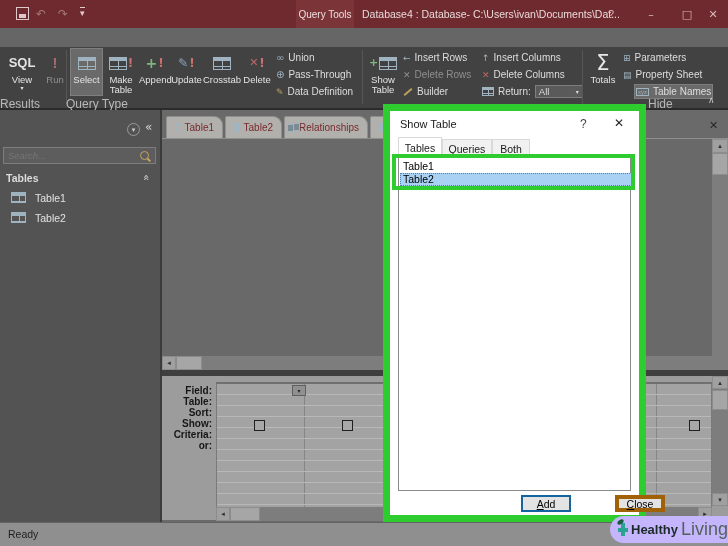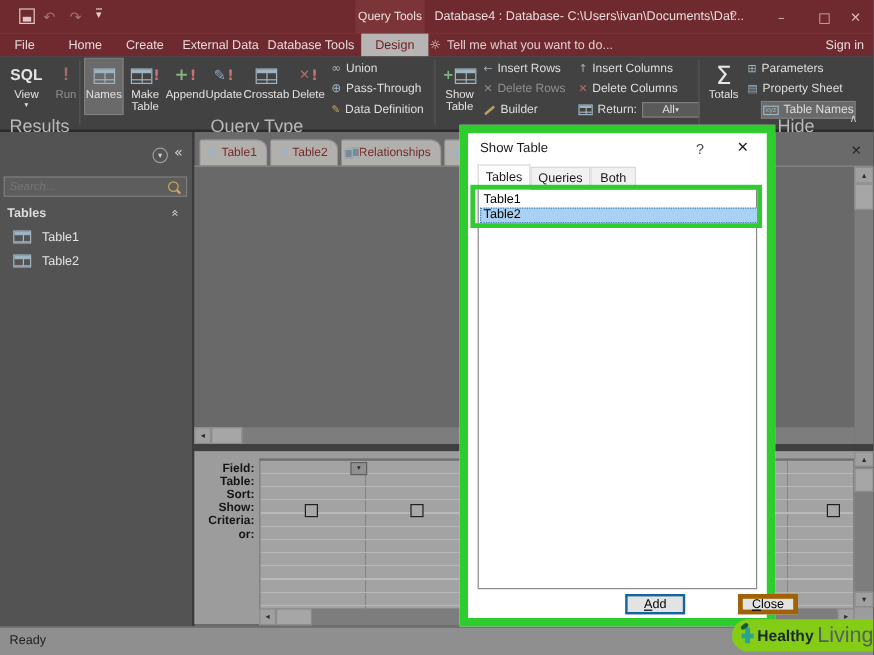--- a/index.html
+++ b/index.html
@@ -24,29 +24,29 @@
   .tabrow{left:0;top:28px;width:728px;height:19px;background:#6e2a2e;}
   .rtab{top:0;height:19px;display:flex;align-items:center;font-size:10.5px;color:#ead9da;padding:0 4px;}
   .rtab.active{background:#b7b5b3;color:#6f2327;}
   .tellme{left:358px;top:0;height:19px;display:flex;align-items:center;gap:5px;
     font-size:10.5px;color:#e2cccd;}
   .signin{left:688px;top:0;height:19px;display:flex;align-items:center;font-size:10.5px;color:#ead9da;}
 
   
   .ribbon{left:0;top:47px;width:728px;height:63px;background:#424242;border-bottom:2px solid #2b2b2b;box-sizing:border-box;}
   .rsep{top:3px;width:1px;height:54px;background:#565656;}
-  .rlabel{top:50px;font-size:15px;color:#b9b9b9;text-align:center;}
-  .rbtn{top:1px;height:48px;display:flex;flex-direction:column;align-items:center;
+  .rlabel{top:50px;font-size:12px;color:#b9b9b9;}
+  .rbtn{top:1px;height:48px;display:flex;flex-direction:column;
     color:#e3e3e3;font-size:9.5px;line-height:1.1;text-align:center;padding-top:4px;box-sizing:border-box;cursor:default;}
   .rbtn .ic{height:23px;display:flex;align-items:center;justify-content:center;gap:1px;}
   .sel{background:#6a6a6a;box-shadow:inset 0 0 0 1px #7e7e7e;}
   .srow{height:15px;display:flex;align-items:center;gap:4px;color:#dedede;font-size:10px;white-space:nowrap;}
   .disabled{color:#8f8f8f;}
   .combo{display:inline-flex;align-items:center;justify-content:space-between;width:48px;height:13px;
-    background:#5a5a5a;border:1px solid #7e7e7e;color:#ddd;font-size:9.5px;padding:0 16px;box-sizing:border-box;}
+    background:#5a5a5a;border:1px solid #7e7e7e;color:#ddd;font-size:9.5px;padding:0 3px;box-sizing:border-box;}
   .excl{color:#c97070;font-weight:bold;font-size:12px;}
   .green{color:#7fb57f;font-weight:bold;}
   .sigma{font-size:21px;color:#e6e6e6;}
 
   
   .ti{display:inline-block;width:18px;height:13px;border:1px solid #9fb3c0;box-sizing:border-box;
     background-image:linear-gradient(#9fb3c0,#9fb3c0),linear-gradient(#9fb3c0,#9fb3c0),linear-gradient(#9fb3c0,#9fb3c0);
     background-size:100% 3px,1px 100%,100% 1px;background-position:0 0,55% 0,0 8px;background-repeat:no-repeat;}
   .ti-sm{width:12px;height:9px;background-position:0 0,50% 0,0 5px;background-size:100% 2px,1px 100%,100% 1px;}
   .builder-ic{display:inline-block;width:10px;height:2px;background:#b9a25e;transform:rotate(-40deg);}
@@ -98,21 +98,21 @@
                      repeating-linear-gradient(to right,transparent 0 87px,#858585 87px 88px);}
   .cb{width:11px;height:11px;border:1px solid #202020;background:#a8a8a8;box-sizing:border-box;}
   .fdrop{left:130px;top:9px;width:14px;height:11px;background:#909090;border:1px solid #606060;box-sizing:border-box;
     color:#2a2a2a;font-size:6px;display:flex;align-items:center;justify-content:center;}
 
   
   .statusbar{left:0;top:522px;width:728px;height:24px;background:#8f8f8f;border-top:1px solid #636363;box-sizing:border-box;}
   .status-text{left:8px;top:5px;font-size:10.5px;color:#1e1e1e;}
 
   
-  .watermark{left:610px;top:516px;width:118px;height:27px;background:#84cc16;border-radius:14px 0 0 14px;
+  .watermark{left:610px;top:516px;width:118px;height:27px;background:#c4b5fd;border-radius:14px 0 0 14px;
     display:flex;align-items:center;padding-left:8px;box-sizing:border-box;z-index:60;text-align:right;}
   .plus-ic{width:13px;height:13px;position:relative;margin-right:3px;
     background:linear-gradient(#2aa392,#2aa392) no-repeat center/13px 4px,
                linear-gradient(#2aa392,#2aa392) no-repeat center/4px 13px;}
   .plus-ic::after{content:"";position:absolute;left:-1px;top:-3px;width:7px;height:4px;background:#175c41;border-radius:50%;transform:rotate(-35deg);}
   .wm-bold{font-size:13px;font-weight:bold;color:#1b2a26;}
   .wm-reg{font-size:18px;color:#54625c;margin-left:3px;}
 
   
   .dlg-frame{left:383px;top:104px;width:263px;height:418px;border:7px solid #2ecc2e;background:#fff;box-sizing:border-box;z-index:50;}
@@ -144,53 +144,40 @@
     <span class="abs qat-icon g dim" style="left:58px">↷</span>
     <span class="abs qat-icon g" style="left:80px;font-size:9px;border-top:1px solid #e3cdce;line-height:10px;">▾</span>
     <div class="abs ctx-tab">Query Tools</div>
     <span class="abs win-title">Database4 : Database- C:\Users\ivan\Documents\Dat...</span>
     <div class="abs winbtn" style="left:596px">?</div>
     <div class="abs winbtn g" style="left:636px">–</div>
     <div class="abs winbtn g" style="left:672px">□</div>
     <div class="abs winbtn g" style="left:698px">✕</div>
   </div>
 
-  <div class="abs tabrow">
-    <div class="abs rtab" style="left:8px">File</div>
-    <div class="abs rtab" style="left:53px">Home</div>
-    <div class="abs rtab" style="left:101px">Create</div>
-    <div class="abs rtab" style="left:148px">External Data</div>
-    <div class="abs rtab" style="left:219px">Database Tools</div>
-    <div class="abs rtab active" style="left:301px;width:48px;justify-content:center">Design</div>
-    <div class="abs tellme">
-      <span class="g">☼</span>
-      <span>Tell me what you want to do...</span>
-    </div>
-    <div class="abs signin">Sign in</div>
-  </div>
 
   <div class="abs ribbon">
 
     <div class="abs rbtn" style="left:4px;width:36px">
       <span class="ic" style="font-weight:bold;font-size:13px">SQL</span>
       <span>View</span>
       <span class="g" style="font-size:6px">▾</span>
     </div>
     <div class="abs rbtn" style="left:42px;width:26px">
       <span class="ic excl" style="font-size:15px;color:#a76a6e">!</span>
       <span class="disabled">Run</span>
     </div>
     <div class="abs rlabel" style="left:0;width:66px">Results</div>
     <div class="abs rsep" style="left:66px"></div>
 
     <div class="abs rbtn sel" style="left:70px;width:33px">
       <span class="ic">
           <span class="ti"></span>
         </span>
-      <span>Names</span>
+      <span>Select</span>
     </div>
     <div class="abs rbtn" style="left:104px;width:34px">
       <span class="ic">
           <span class="ti"></span>
           <span class="excl g">!</span>
         </span>
       <span>Make Table</span>
     </div>
     <div class="abs rbtn" style="left:139px;width:31px">
       <span class="ic">

